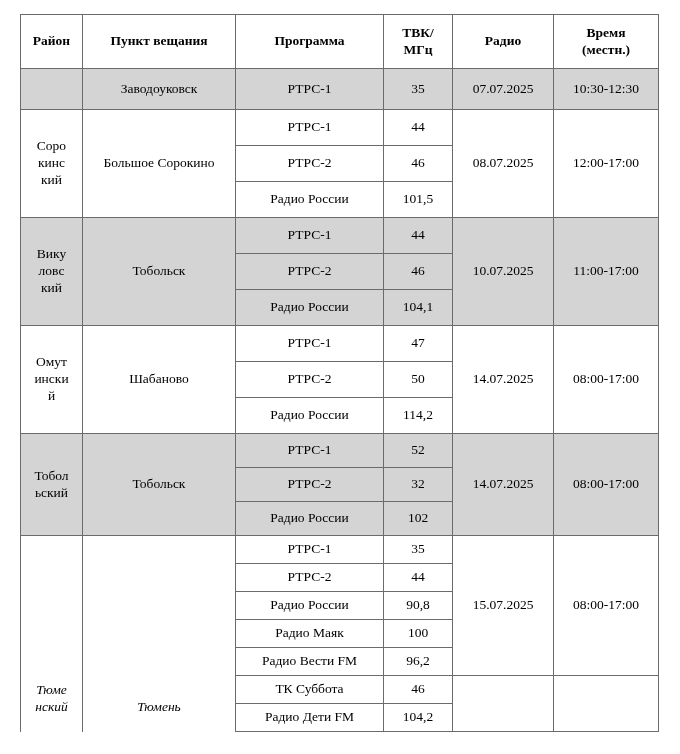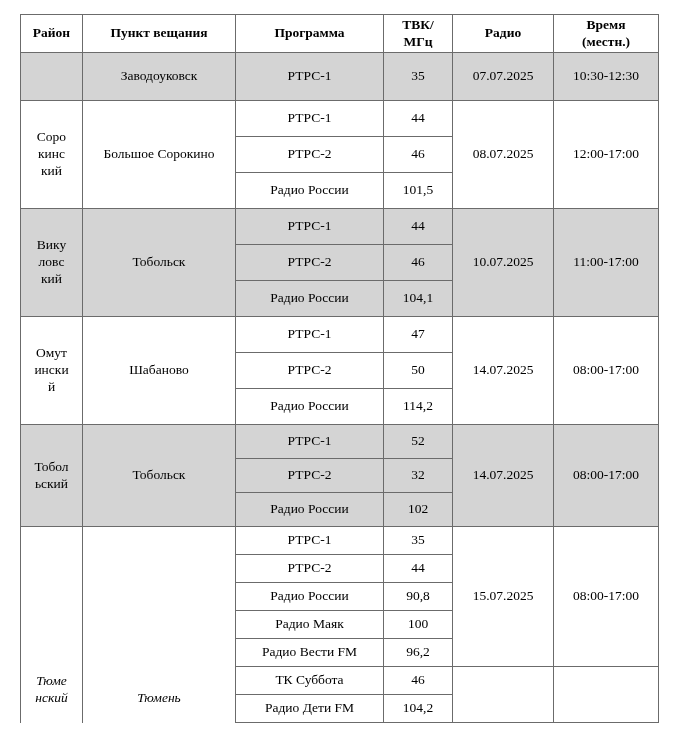--- a/index.html
+++ b/index.html
@@ -29,22 +29,22 @@
     vertical-align: middle;
     font-size: 13.5px;
     line-height: 1.25;
     overflow: hidden;
   }
   .schedule th {
     font-weight: bold;
   }
   .pre { white-space: pre-line; margin-top: 32px; }
   .gray { background: #d4d4d4; }
-  tr.h54 { height: 38px; }
-  tr.h32 { height: 48px; }
+  tr.h54 { height: 54px; }
+  tr.h32 { height: 41px; }
   tr.h36 { height: 36px; }
   tr.h35 { height: 34px; }
   tr.h28 { height: 28px; }
   td.cut {
     border-bottom: none;
     vertical-align: bottom;
     padding-bottom: 16px;
     font-style: italic;
   }
 </style>

